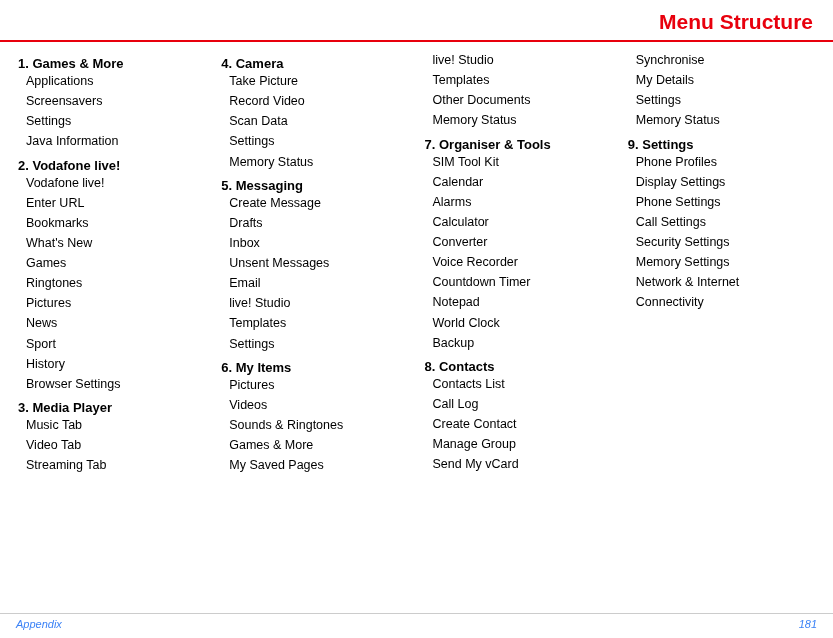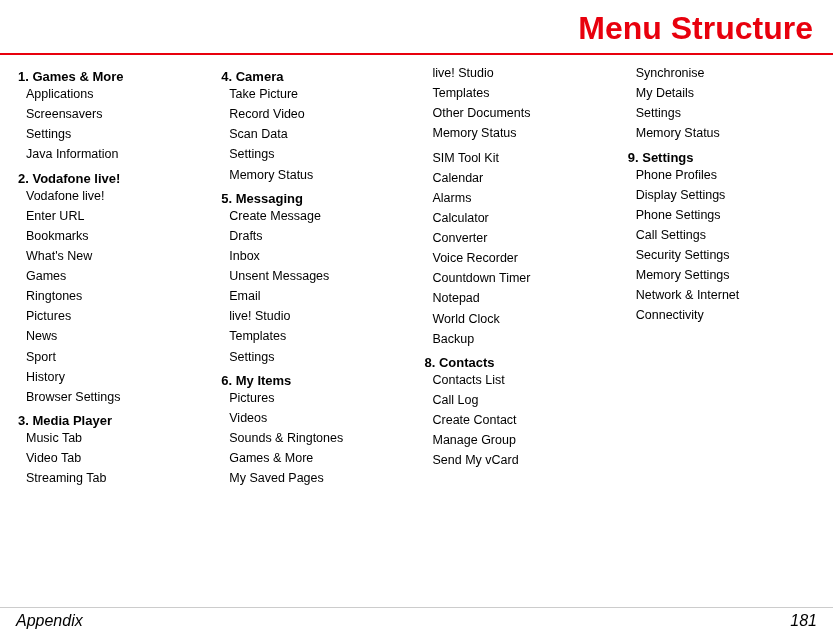--- a/index.html
+++ b/index.html
@@ -9,21 +9,21 @@
       background: #ffffff;
       font-family: 'Arial', sans-serif;
       font-size: 13px;
       color: #000;
       position: relative;
       overflow: hidden;
     }
     .page-title {
       text-align: right;
       padding: 10px 20px 6px 0;
-      font-size: 32px;
+      font-size: 21px;
       font-weight: bold;
       color: #e8000d;
       border-bottom: 2px solid #e8000d;
       margin-bottom: 8px;
     }
     .content-area {
       display: flex;
       flex-direction: row;
       padding: 0 10px;
       height: calc(100% - 70px);
@@ -52,22 +52,22 @@
     }
     .footer {
       position: absolute;
       bottom: 8px;
       left: 0;
       right: 0;
       display: flex;
       justify-content: space-between;
       padding: 0 16px;
       font-style: italic;
-      font-size: 16px;
-      color: #000000;
+      font-size: 11px;
+      color: #3b82f6;
       border-top: 1px solid #ccc;
       padding-top: 4px;
     }
   </style>
 </head>
 <body>
 
 <div class="page-title">
   <span>Menu Structure</span>
 </div>
@@ -132,20 +132,21 @@
       </div>
     </div>
     <div class="column">
       <div class="section">
         <div class="menu-item">live! Studio</div>
         <div class="menu-item">Templates</div>
         <div class="menu-item">Other Documents</div>
         <div class="menu-item">Memory Status</div>
       </div>
       <div class="section">
+        <div class="menu-header"><span class="menu-number">7. </span>Organiser &amp; Tools</div>
         <div class="menu-item">SIM Tool Kit</div>
         <div class="menu-item">Calendar</div>
         <div class="menu-item">Alarms</div>
         <div class="menu-item">Calculator</div>
         <div class="menu-item">Converter</div>
         <div class="menu-item">Voice Recorder</div>
         <div class="menu-item">Countdown Timer</div>
         <div class="menu-item">Notepad</div>
         <div class="menu-item">World Clock</div>
         <div class="menu-item">Backup</div>

